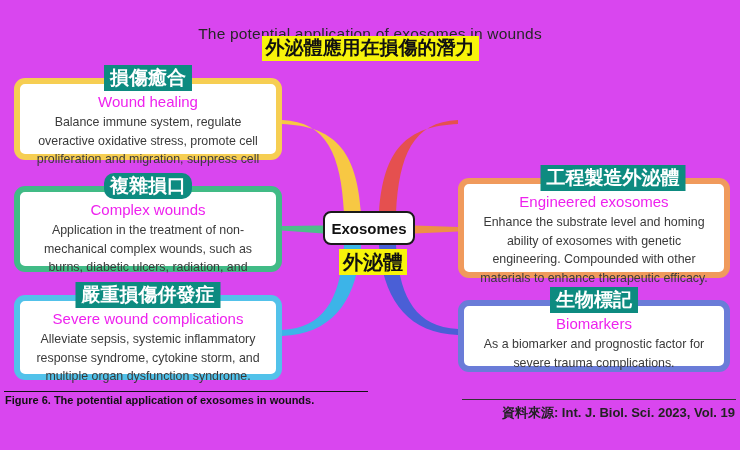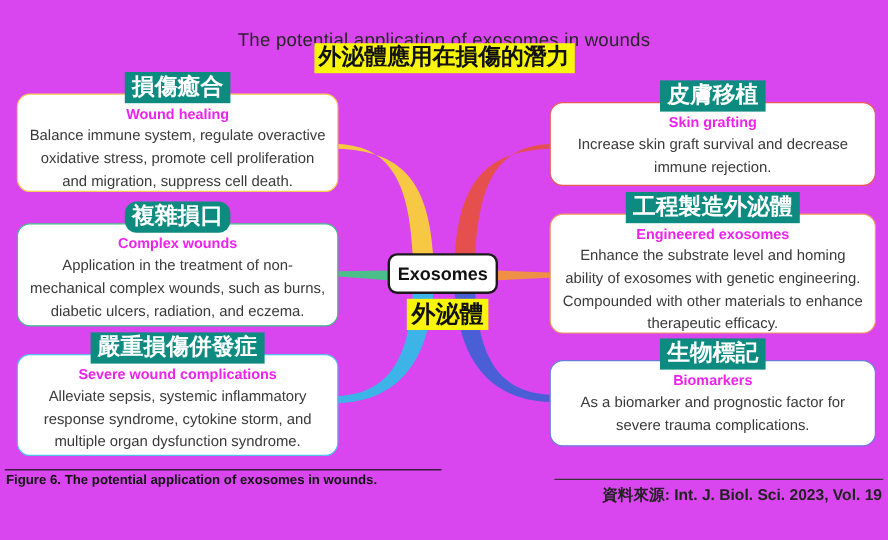--- a/index.html
+++ b/index.html
@@ -11,32 +11,32 @@
     position:absolute;top:25px;left:0;right:0;text-align:center;
     font-size:15.5px;color:#262626;letter-spacing:.2px;
   }
   .subtitle-wrap{position:absolute;top:36px;left:0;right:0;text-align:center;}
   .subtitle{
     display:inline-block;font-size:19px;font-weight:bold;color:#111;
     padding:1px 4px;line-height:1.2;
   }
   svg.connectors{position:absolute;top:0;left:0;z-index:1;pointer-events:none;}
   .node{
-    position:absolute;background:#fff;border:1px solid #737373;border-radius:11px;
+    position:absolute;background:#fff;border:6px solid #737373;border-radius:11px;
     z-index:2;text-align:center;box-sizing:border-box;
   }
   .node.left{left:14px;width:268px;}
   .node.right{left:458px;width:272px;}
   .zh-header{
     position:absolute;top:-19px;left:50%;transform:translateX(-50%);
     color:#fff;font-weight:bold;font-size:19px;line-height:1.35;
     padding:0 6px;white-space:nowrap;z-index:3;
   }
   .en-title{
-    margin-top:9px;font-size:12px;font-weight:700;line-height:1.2;
+    margin-top:9px;font-size:15px;font-weight:400;line-height:1.2;
   }
   .body-text{
     margin-top:2px;padding:0 9px;font-size:12.4px;line-height:1.5;color:#3a3a3a;
   }
   .center-node{
     position:absolute;left:323px;top:211px;width:92px;height:34px;z-index:2;
     background:#fff;border:2.5px solid #1a1a1a;border-radius:8px;
     display:flex;align-items:center;justify-content:center;
     font-size:15px;font-weight:bold;color:#111;box-sizing:border-box;
   }
@@ -83,28 +83,23 @@
     <div class="en-title" style="color: rgb(238, 34, 238);">Complex wounds</div>
     <div class="body-text">Application in the treatment of non-mechanical complex wounds, such as burns, diabetic ulcers, radiation, and eczema.</div>
   </div>
 
   <div class="node left" style="top: 295px; height: 85px; border-color: rgb(82, 194, 234);">
     <div class="zh-header" style="background-color: rgb(13, 139, 128); color: rgb(255, 255, 255);">嚴重損傷併發症</div>
     <div class="en-title" style="color: rgb(238, 34, 238);">Severe wound complications</div>
     <div class="body-text">Alleviate sepsis, systemic inflammatory response syndrome, cytokine storm, and multiple organ dysfunction syndrome.</div>
   </div>
 
-  <div class="node right" style="top: 85px; height: 70px; border-color: rgb(232, 91, 87);">
-    <div class="zh-header" style="background-color: rgb(13, 139, 128); color: rgb(255, 255, 255);">皮膚移植</div>
-    <div class="en-title" style="color: rgb(238, 34, 238);">Skin grafting</div>
-    <div class="body-text">Increase skin graft survival and decrease immune rejection.</div>
-  </div>
 
   <div class="node right" style="top: 178px; height: 100px; border-color: rgb(240, 154, 92);">
-    <div class="zh-header" style="background-color: rgb(13, 139, 128); color: rgb(255, 255, 255);">工程製造外泌體</div>
+    <div class="zh-header" style="background-color: rgb(13, 139, 128); color: rgb(255, 255, 255); margin-left: 19px;">工程製造外泌體</div>
     <div class="en-title" style="color: rgb(238, 34, 238);">Engineered exosomes</div>
     <div class="body-text">Enhance the substrate level and homing ability of exosomes with genetic engineering. Compounded with other materials to enhance therapeutic efficacy.</div>
   </div>
 
   <div class="node right" style="top: 300px; height: 72px; border-color: rgb(106, 124, 216);">
     <div class="zh-header" style="background-color: rgb(13, 139, 128); color: rgb(255, 255, 255);">生物標記</div>
     <div class="en-title" style="color: rgb(238, 34, 238);">Biomarkers</div>
     <div class="body-text">As a biomarker and prognostic factor for severe trauma complications.</div>
   </div>
 

